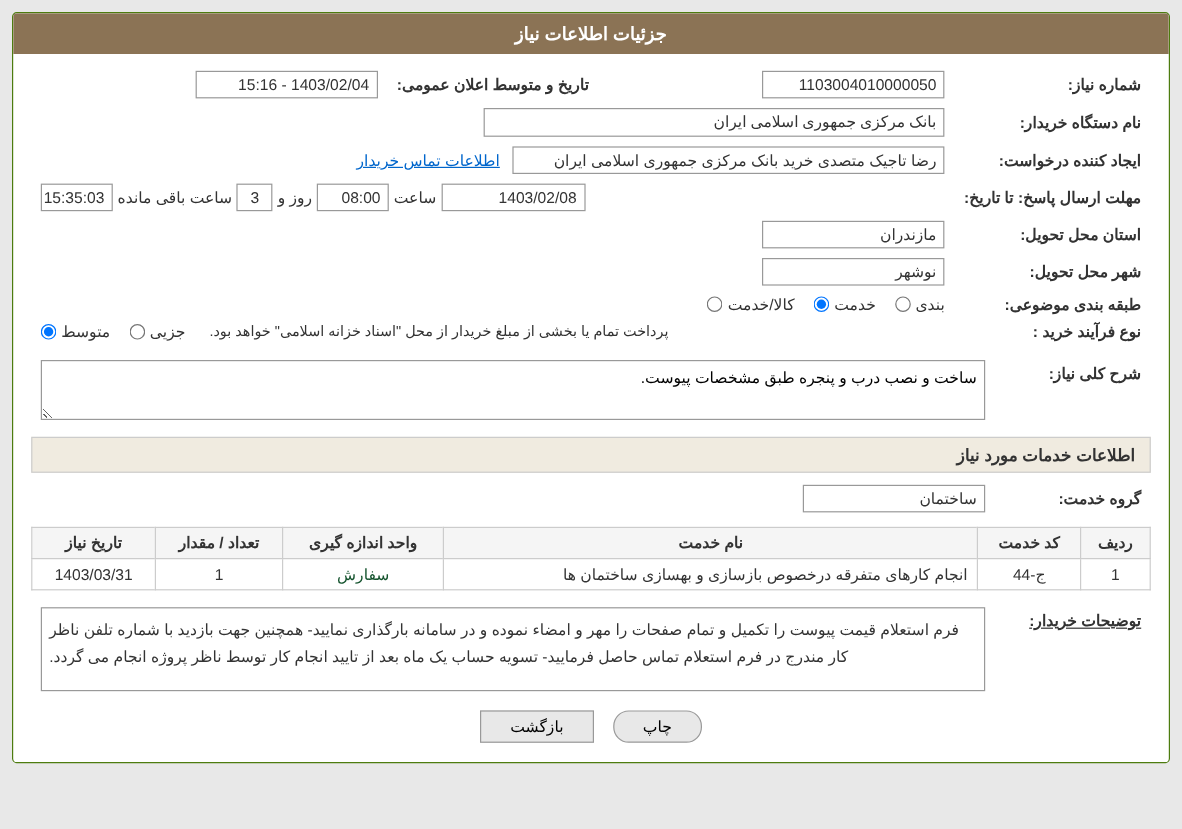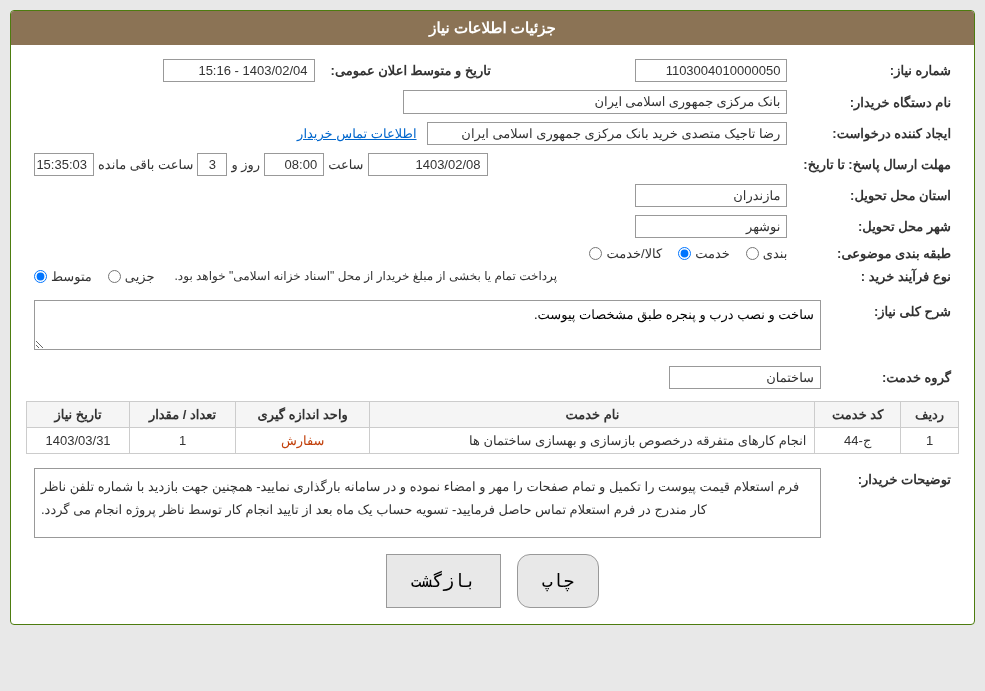--- a/index.html
+++ b/index.html
@@ -138,23 +138,23 @@
       font-size: 13px;
       line-height: 1.8;
     }
     .buttons-row {
       display: flex;
       justify-content: center;
       gap: 16px;
       margin: 12px 0 6px 0;
     }
     .btn {
-      padding: 15px 24px;
-      font-family: Liberation Mono, monospace;
-      font-size: 18px;
+      padding: 5px 24px;
+      font-family: Liberation Sans, sans-serif;
+      font-size: 13px;
       cursor: pointer;
       border: 1px solid #999;
       background: #f0f0f0;
     }
     .btn-print {
       background: #e8e8e8;
       border-radius: 13px;
     }
     .btn-back {
       background: #e8e8e8;
@@ -271,20 +271,21 @@
         <tbody>
             <tr>
           <td class="label-cell" style="vertical-align:top; padding-top:8px;">شرح کلی نیاز:</td>
           <td>
             <textarea class="description-box" rows="2" style="">ساخت و نصب درب و پنجره طبق مشخصات پیوست.</textarea>
           </td>
         </tr>
       </tbody>
         </table>
 
+      <div class="section-header">اطلاعات خدمات مورد نیاز</div>
 
       <table class="info-table">
         <tbody>
             <tr>
           <td class="label-cell">گروه خدمت:</td>
           <td>
             <div class="input-box input-medium">ساختمان</div>
           </td>
         </tr>
       </tbody>
@@ -299,31 +300,31 @@
             <th>واحد اندازه گیری</th>
             <th>تعداد / مقدار</th>
             <th>تاریخ نیاز</th>
           </tr>
         </thead>
         <tbody id="services-tbody">
         <tr>
     <td>1</td>
     <td>ج-44</td>
     <td style="text-align:right;">انجام کارهای متفرقه درخصوص بازسازی و بهسازی ساختمان ها</td>
-    <td style="color:#c2410c;">سفارش</td>
+    <td style="color:#14532d;">سفارش</td>
     <td>1</td>
     <td>1403/03/31</td>
   </tr>
           </tbody>
       </table>
 
       <table class="info-table" style="margin-top:10px;">
         <tbody>
             <tr>
-          <td class="label-cell" style="vertical-align:top; padding-top:8px;">توضیحات خریدار:</td>
+          <td class="label-cell" style="vertical-align:top; padding-top:8px;text-decoration:underline;">توضیحات خریدار:</td>
           <td>
             <div class="notes-box">فرم استعلام قیمت پیوست را تکمیل و تمام صفحات را مهر و امضاء نموده و در سامانه بارگذاری نمایید- همچنین جهت بازدید با شماره تلفن ناظر کار مندرج در فرم استعلام تماس حاصل فرمایید- تسویه حساب یک ماه بعد از تایید انجام کار توسط ناظر پروژه انجام می گردد.</div>
           </td>
         </tr>
       </tbody>
         </table>
 
       <div class="buttons-row">
         <button class="btn btn-print">چاپ</button>
         <button class="btn btn-back">بازگشت</button>

